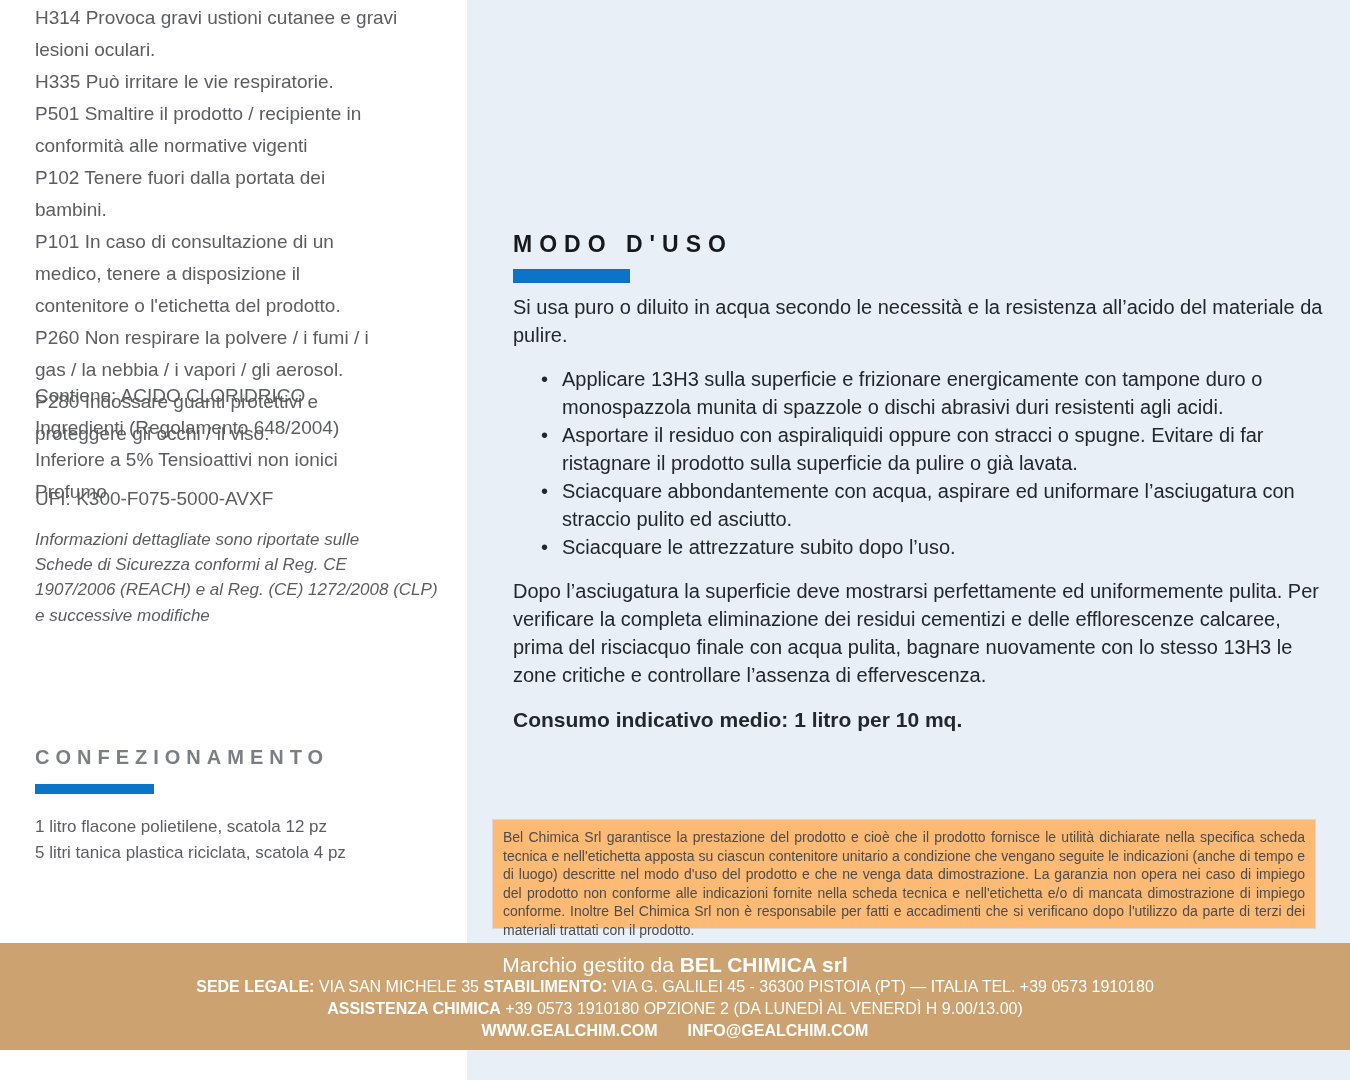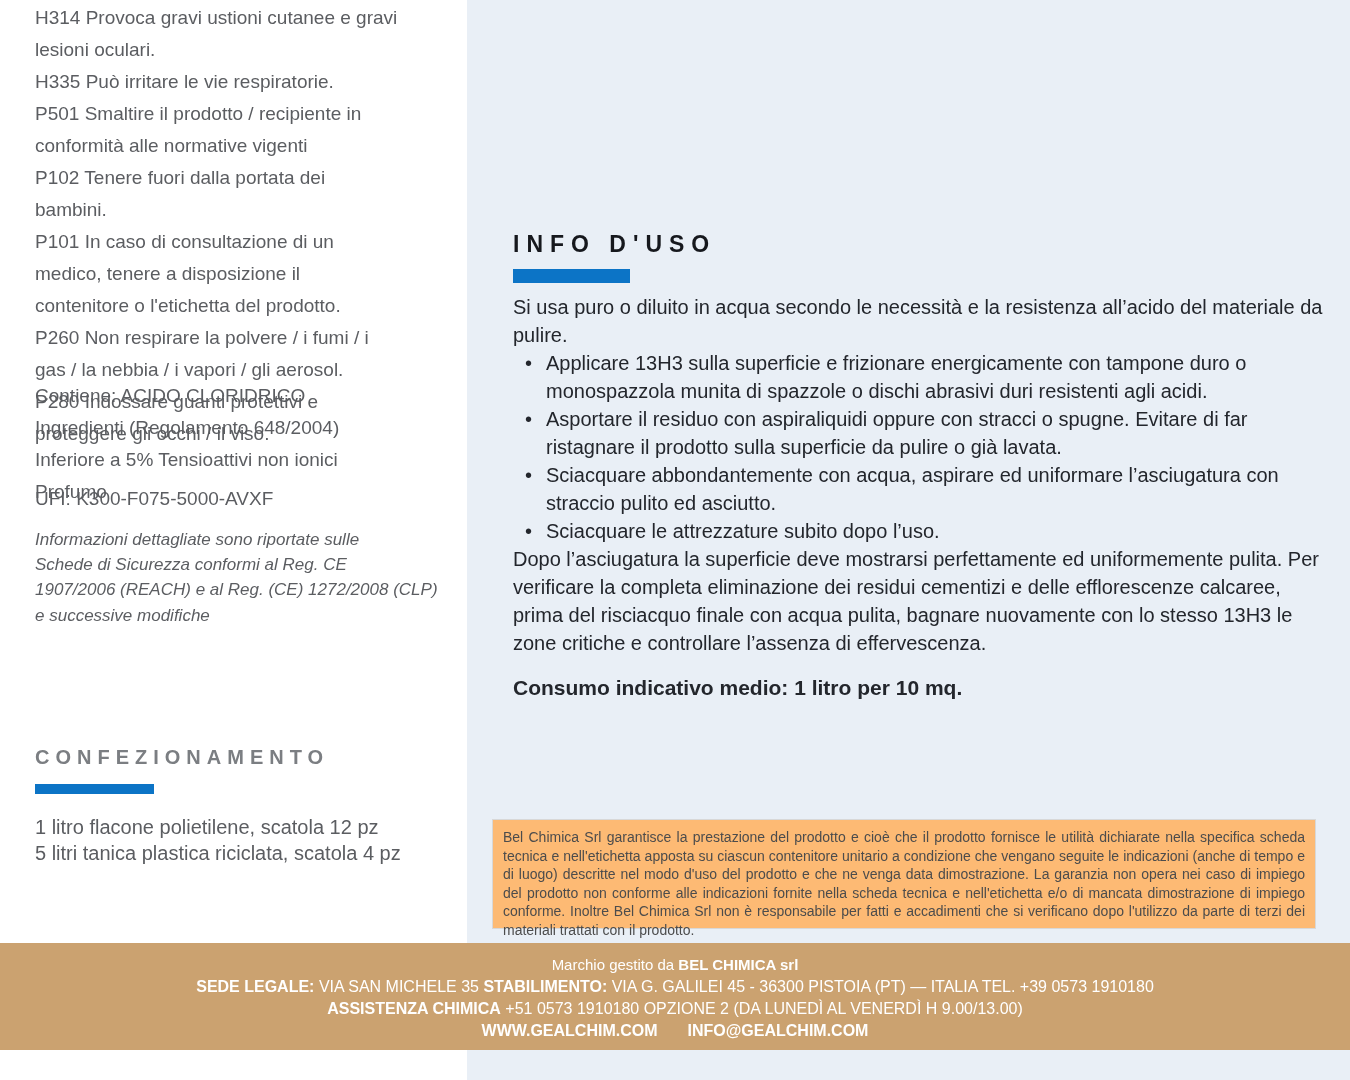--- a/index.html
+++ b/index.html
@@ -19,49 +19,49 @@
   .contains{top:380px;}
   .ufi{top:483px;}
   .note{top:527px;font-style:italic;font-size:17px;line-height:25.2px;width:445px;}
   .pack-title{
     position:absolute;left:35px;top:746px;
     color:#7b7e82;font-size:20px;font-weight:bold;letter-spacing:6px;
   }
   .bar{position:absolute;background:#0c74c6;}
   .pack-bar{left:35px;top:784px;width:119px;height:10px;}
   .pack-list{position:absolute;left:35px;top:814px;width:432px;
-             color:#5b5d61;font-size:20px;line-height:26px;}
+             color:#5b5d61;font-size:17px;line-height:26px;}
   .pack-list div{white-space:pre-line;}
   
   .usage-title{
     position:absolute;left:513px;top:231px;
     color:#16181d;font-size:23px;font-weight:bold;letter-spacing:7px;
   }
   .usage-bar{left:513px;top:269px;width:117px;height:14px;}
   .usage{position:absolute;left:513px;top:293px;width:820px;
          color:#23262c;font-size:20px;line-height:28px;}
   .usage p{margin:0;}
-  .usage ul{margin:0;padding:0;list-style:none;}
+  .usage ul{margin:16px;padding:0;list-style:none;}
   .usage li{position:relative;padding-left:33px;}
   .usage li::before{content:"\2022";position:absolute;left:12px;top:0;}
   .consumo{font-weight:bold;font-size:21px;margin-top:17px !important;}
   .warranty{
     position:absolute;left:492px;top:819px;width:824px;height:110px;
     box-sizing:border-box;background:#fdba74;border:1px solid #d8d8d8;
     padding:8px 10px;
     color:#4c4c4c;font-size:14px;line-height:18.5px;text-align:justify;
   }
   
   .footer{
     position:absolute;left:0;top:943px;width:1350px;height:107px;
     background:#cba270;color:#ffffff;text-align:center;
     box-sizing:border-box;padding-top:11px;
   }
   .footer .f-line{line-height:22px;font-size:16px;}
-  .footer .f1{font-size:15px;}
+  .footer .f1{font-size:21px;}
   .footer b{font-weight:bold;}
   .footer .email{margin-left:30px;}
 </style>
 </head>
 <body>
 
 <div class="right-panel"></div>
 
 <div class="block hazard">H314 Provoca gravi ustioni cutanee e gravi
 lesioni oculari.
@@ -87,21 +87,21 @@
 1907/2006 (REACH) e al Reg. (CE) 1272/2008 (CLP)
 e successive modifiche</div>
 
 <div class="pack-title">CONFEZIONAMENTO</div>
 <div class="bar pack-bar"></div>
 <div class="pack-list">
   <div>1 litro flacone polietilene, scatola  12 pz</div>
   <div>5 litri tanica plastica riciclata, scatola 4 pz</div>
 </div>
 
-<div class="usage-title">INFO D'USO</div>
+<div class="usage-title">MODO D'USO</div>
 <div class="bar usage-bar"></div>
 
 <div class="usage">
   <p>Si usa puro o diluito in acqua secondo le necessità e la resistenza all’acido del materiale da pulire.</p>
   <ul>
     <li>Applicare 13H3 sulla superficie e frizionare energicamente con tampone duro o monospazzola munita di spazzole o dischi abrasivi duri resistenti agli acidi.</li>
     <li>Asportare il residuo con aspiraliquidi oppure con stracci o spugne. Evitare di far ristagnare il prodotto sulla superficie da pulire o già lavata.</li>
     <li>Sciacquare abbondantemente con acqua, aspirare ed uniformare l’asciugatura con straccio pulito ed asciutto.</li>
     <li>Sciacquare le attrezzature subito dopo l’uso.</li>
   </ul>
@@ -114,18 +114,18 @@
 </div>
 
 <div class="footer">
   <div class="f-line f1">
     <span>Marchio gestito da </span><b>BEL CHIMICA srl</b>
   </div>
   <div class="f-line">
     <b>SEDE LEGALE:</b><span> VIA SAN MICHELE 35 </span><b>STABILIMENTO:</b><span> VIA G. GALILEI 45 - 36300 PISTOIA (PT) — ITALIA TEL. +39 0573 1910180</span>
   </div>
   <div class="f-line">
-    <b>ASSISTENZA CHIMICA</b><span> +51 0573 1910180 OPZIONE 2 (DA LUNEDÌ AL VENERDÌ H 9.00/13.00)</span>
+    <b>ASSISTENZA CHIMICA</b><span> +39 0573 1910180 OPZIONE 2 (DA LUNEDÌ AL VENERDÌ H 9.00/13.00)</span>
   </div>
   <div class="f-line">
     <b>WWW.GEALCHIM.COM</b><b class="email">INFO@GEALCHIM.COM</b>
   </div>
 </div>
 
 </body></html>

